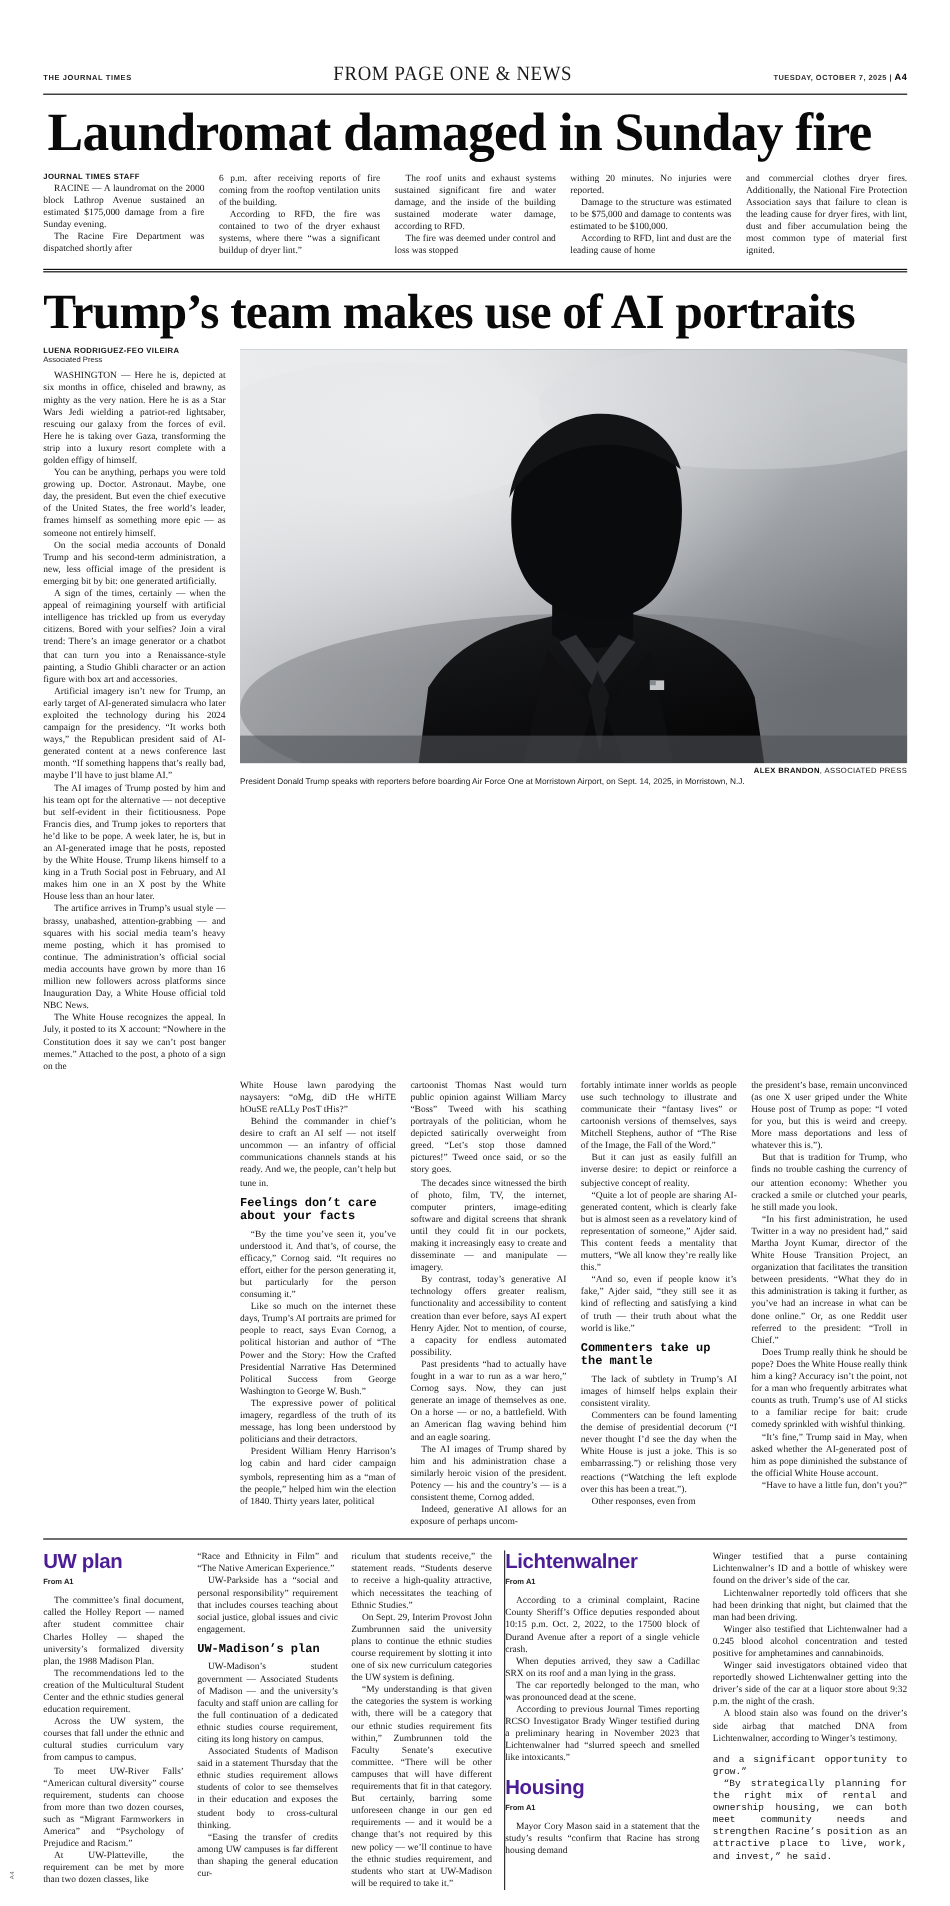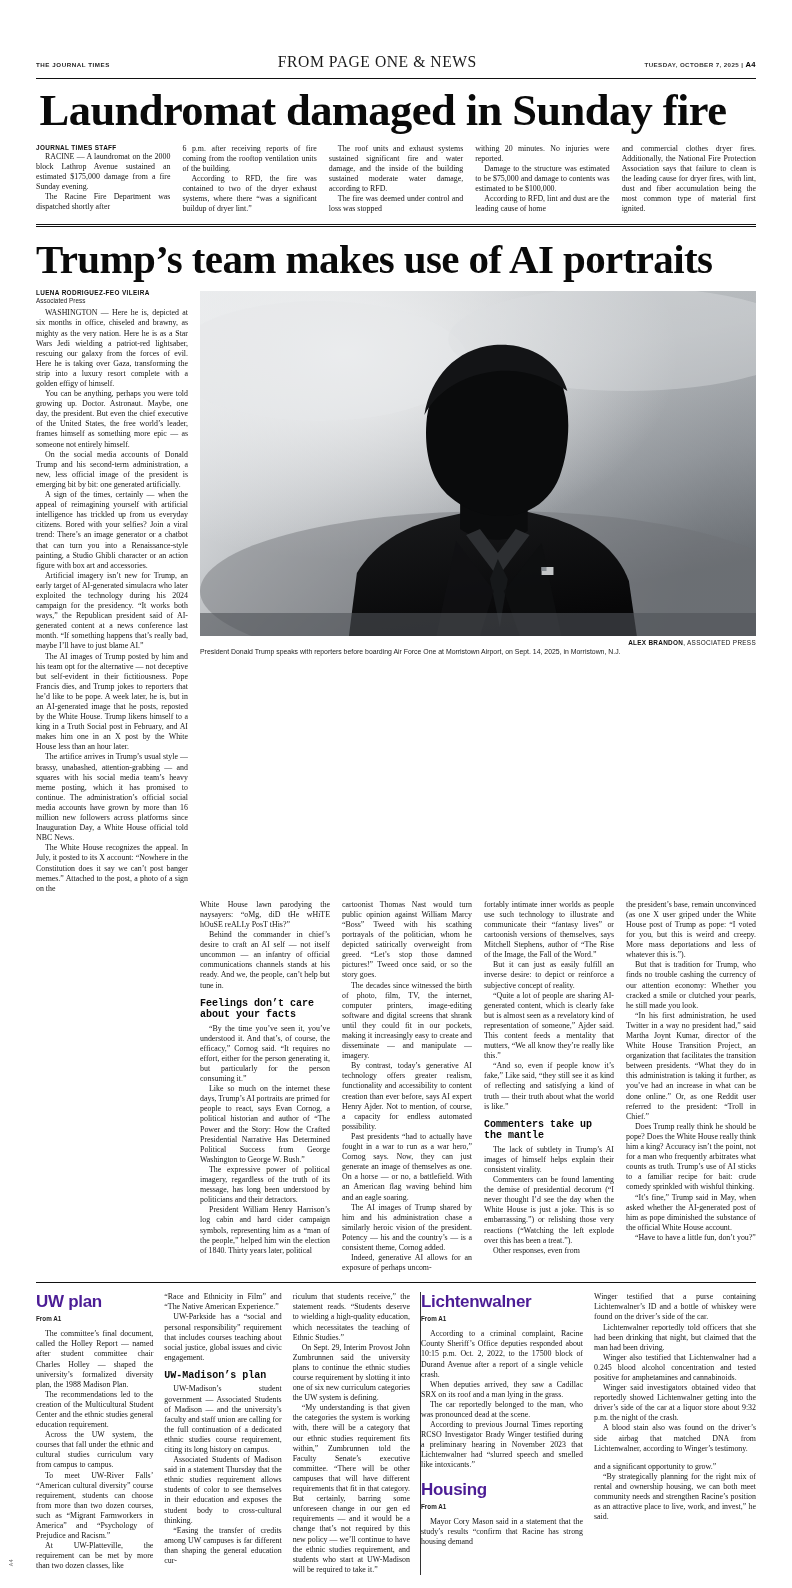--- a/index.html
+++ b/index.html
@@ -322,21 +322,21 @@
         <p>The AI images of Trump shared by him and his administration chase a similarly heroic vision of the president. Potency — his and the country’s — is a consistent theme, Cornog added.</p>
         <p>Indeed, generative AI allows for an exposure of perhaps uncom-</p>
       </div>
     </div>
 
     <div class="col">
       <div class="body-txt">
         <p class="noindent">fortably intimate inner worlds as people use such technology to illustrate and communicate their “fantasy lives” or cartoonish versions of themselves, says Mitchell Stephens, author of “The Rise of the Image, the Fall of the Word.”</p>
         <p>But it can just as easily fulfill an inverse desire: to depict or reinforce a subjective concept of reality.</p>
         <p>“Quite a lot of people are sharing AI-generated content, which is clearly fake but is almost seen as a revelatory kind of representation of someone,” Ajder said. This content feeds a mentality that mutters, “We all know they’re really like this.”</p>
-        <p>“And so, even if people know it’s fake,” Like said, “they still see it as kind of reflecting and satisfying a kind of truth — their truth about what the world is like.”</p>
+        <p>“And so, even if people know it’s fake,” Ajder said, “they still see it as kind of reflecting and satisfying a kind of truth — their truth about what the world is like.”</p>
       </div>
       <div class="subhead">Commenters take up the mantle</div>
       <div class="body-txt">
         <p>The lack of subtlety in Trump’s AI images of himself helps explain their consistent virality.</p>
         <p>Commenters can be found lamenting the demise of presidential decorum (“I never thought I’d see the day when the White House is just a joke. This is so embarrassing.”) or relishing those very reactions (“Watching the left explode over this has been a treat.”).</p>
         <p>Other responses, even from</p>
       </div>
     </div>
 
     <div class="col">
@@ -375,21 +375,21 @@
           </div>
           <div class="subhead">UW-Madison’s plan</div>
           <div class="body-txt">
             <p>UW-Madison’s student government — Associated Students of Madison — and the university’s faculty and staff union are calling for the full continuation of a dedicated ethnic studies course requirement, citing its long history on campus.</p>
             <p>Associated Students of Madison said in a statement Thursday that the ethnic studies requirement allows students of color to see themselves in their education and exposes the student body to cross-cultural thinking.</p>
             <p>“Easing the transfer of credits among UW campuses is far different than shaping the general education cur-</p>
           </div>
         </div>
         <div class="col">
           <div class="body-txt">
-            <p class="noindent">riculum that students receive,” the statement reads. “Students deserve to wielding a high-quality education, which necessitates the teaching of Ethnic Studies.”</p>
+            <p class="noindent">riculum that students receive,” the statement reads. “Students deserve to receive a high-quality attractive, which necessitates the teaching of Ethnic Studies.”</p>
             <p>On Sept. 29, Interim Provost John Zumbrunnen said the university plans to continue the ethnic studies course requirement by slotting it into one of six new curriculum categories the UW system is defining.</p>
             <p>“My understanding is that given the categories the system is working with, there will be a category that our ethnic studies requirement fits within,” Zumbrunnen told the Faculty Senate’s executive committee. “There will be other campuses that will have different requirements that fit in that category. But certainly, barring some unforeseen change in our gen ed requirements — and it would be a change that’s not required by this new policy — we’ll continue to have the ethnic studies requirement, and students who start at UW-Madison will be required to take it.”</p>
           </div>
         </div>
       </div>
     </div>
 
     <div class="bottom-right">
       <div class="two-col">
         <div class="col">
@@ -408,21 +408,21 @@
           </div>
         </div>
         <div class="col">
           <div class="body-txt">
             <p class="noindent">Winger testified that a purse containing Lichtenwalner’s ID and a bottle of whiskey were found on the driver’s side of the car.</p>
             <p>Lichtenwalner reportedly told officers that she had been drinking that night, but claimed that the man had been driving.</p>
             <p>Winger also testified that Lichtenwalner had a 0.245 blood alcohol concentration and tested positive for amphetamines and cannabinoids.</p>
             <p>Winger said investigators obtained video that reportedly showed Lichtenwalner getting into the driver’s side of the car at a liquor store about 9:32 p.m. the night of the crash.</p>
             <p>A blood stain also was found on the driver’s side airbag that matched DNA from Lichtenwalner, according to Winger’s testimony.</p>
           </div>
-          <div class="body-txt" style="margin-top:8px;">
+          <div class="body-txt" style="margin-top:8px;font-family:Liberation Mono, monospace;">
             <p class="noindent">and a significant opportunity to grow.”</p>
             <p>“By strategically planning for the right mix of rental and ownership housing, we can both meet community needs and strengthen Racine’s position as an attractive place to live, work, and invest,” he said.</p>
           </div>
         </div>
       </div>
     </div>
   </div>
 
   <div class="pagemark">A4</div>
 </div>

